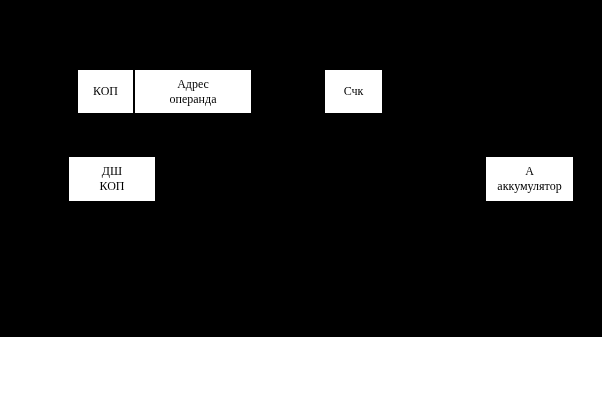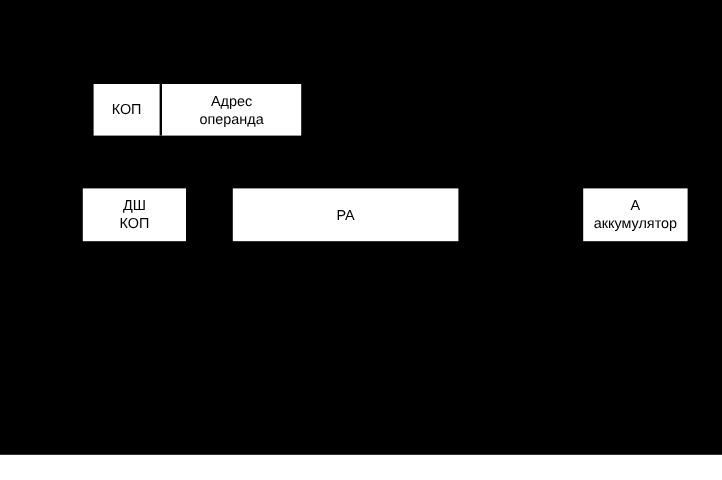--- a/index.html
+++ b/index.html
@@ -2,24 +2,24 @@
 <html><head>
 <meta charset="utf-8">
 <style>
   html, body {
     margin: 0;
     padding: 0;
   }
   #stage {
     position: relative;
     width: 602px;
-    height: 379px;
+    height: 337px;
     background: #000000;
     overflow: hidden;
-    font-family: Liberation Sans, sans-serif;
+    font-family: Liberation Serif, serif;
   }
   .box {
     position: absolute;
     background: #ffffff;
     color: #000000;
     display: flex;
     align-items: center;
     justify-content: center;
     text-align: center;
     font-size: 12px;
@@ -65,22 +65,22 @@
 <body>
 
 <div id="stage">
 
   <div id="instruction-word" class="split-box">
     <div class="cell left">КОП</div>
     <div class="cell right">Адрес
 операнда</div>
   </div>
 
+  <div id="counter" class="box">Счк</div>
 
   <div id="decoder" class="box">ДШ
 КОП</div>
 
-  <div id="addr-register" class="box">РА</div>
 
   <div id="accumulator" class="box">А
 аккумулятор</div>
 
 </div>
 
 </body></html>

